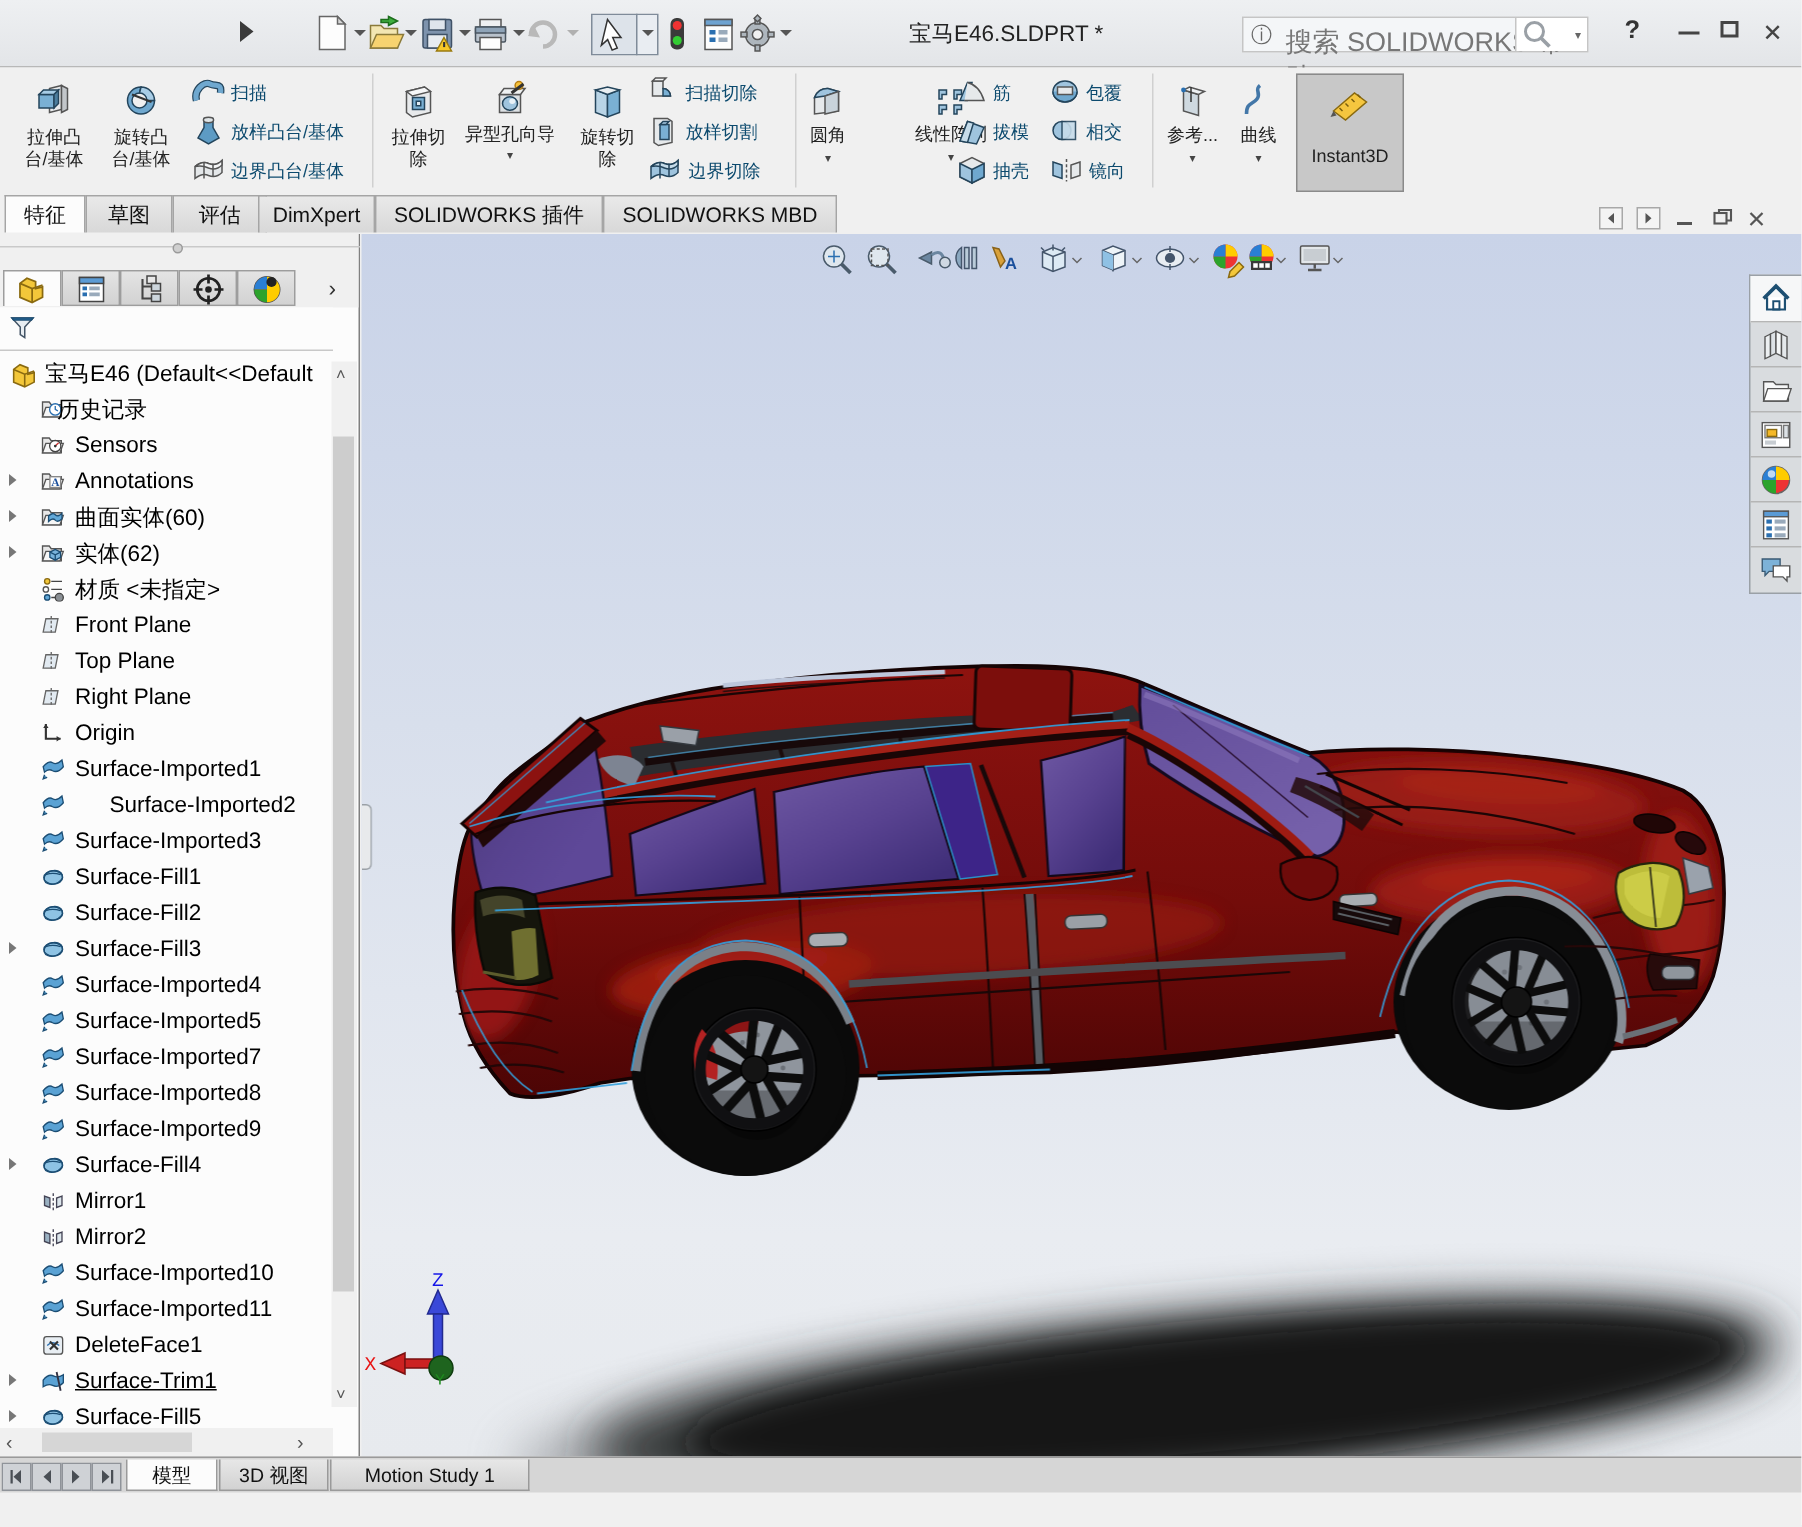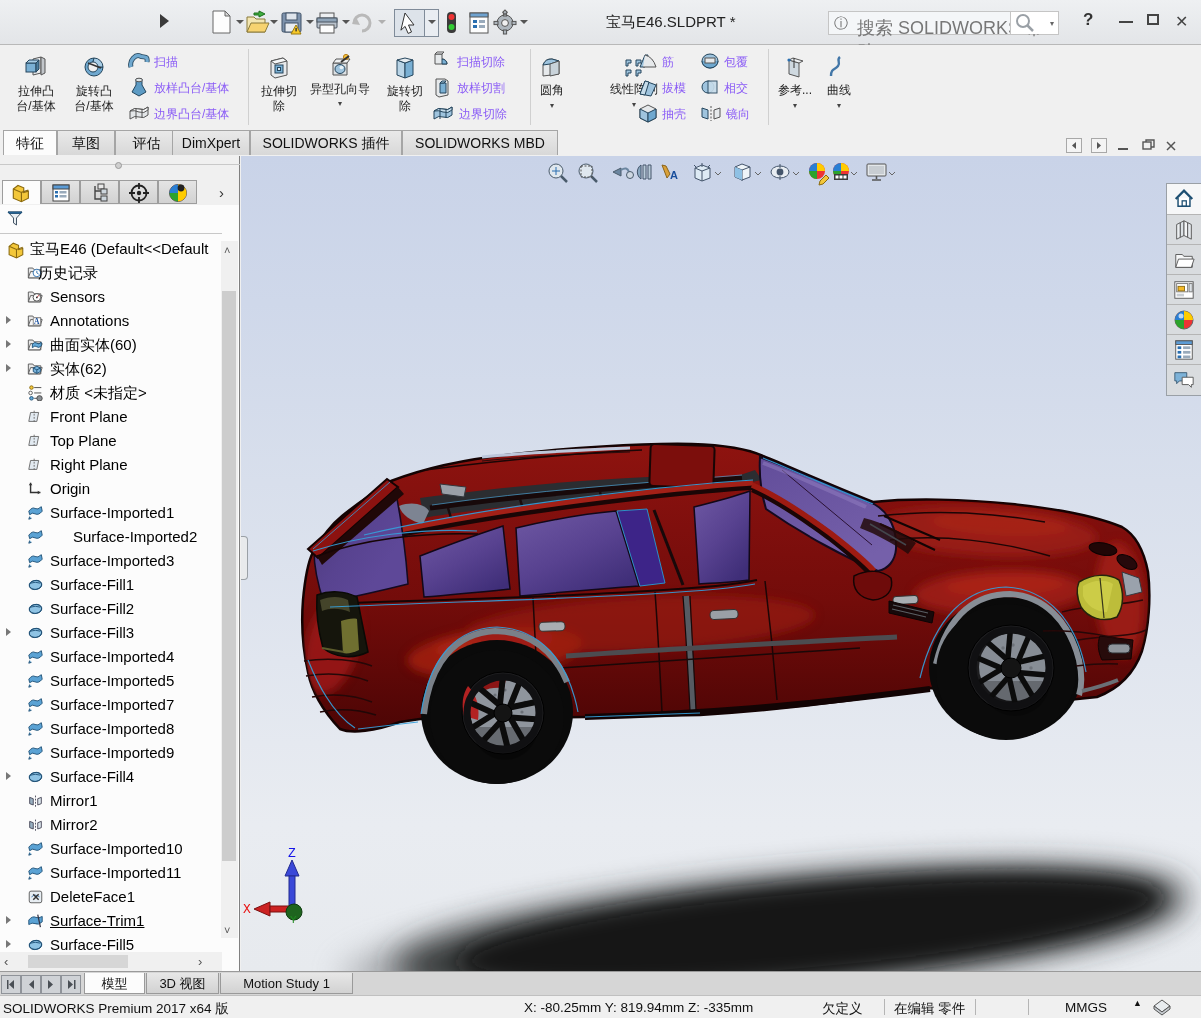--- a/index.html
+++ b/index.html
@@ -16,21 +16,21 @@
   border:1px solid #9a9a9a; border-top:none; }
 .logotxt { position:absolute; left:37px; top:14px; font-size:15px; font-weight:bold; font-style:italic;
   color:#d6111e; letter-spacing:0.2px;}
 .logotxt .lt { font-weight:normal; }
 
 
 #ribbon { position:absolute; left:0; top:45px; width:1201px; height:85px; background:#f0f0f0; }
 .rsep { position:absolute; top:4px; width:1px; height:76px; background:#d0d0d0; }
 .bigbtn { position:absolute; top:2px; text-align:center; font-size:12px; color:#222; }
 .bigbtn .cap { line-height:15px; }
-.stk { position:absolute; font-size:12px; color:#8b5cf6; white-space:nowrap; }
+.stk { position:absolute; font-size:12px; color:#0c4a6e; white-space:nowrap; }
 .dd { color:#444; font-size:8px; }
 
 
 #tabrow { position:absolute; left:0; top:130px; width:1201px; height:26px; background:#f0f0f0; }
 .ctab { position:absolute; top:0; height:25px; line-height:24px; text-align:center; font-size:14px; color:#111;
   background:linear-gradient(180deg,#e9e9e9,#d8d8d8); border:1px solid #a5a5a5; border-bottom:none;}
 .ctab.active { background:#fcfcfc; border-bottom:none; }
 
 
 #main { position:absolute; left:0; top:156px; width:1201px; height:815px; }
@@ -313,20 +313,33 @@
       <div class="dd" style="margin-top:3px;">▾</div>
     </div>
     <div class="bigbtn" style="left:818px;width:42px;">
       <svg width="22" height="24" viewBox="0 0 22 24" style="margin-top:9px;">
         <path d="M3 20 c0 -8 4 -6 7 -10 c3 -4 -2 -6 2 -9" fill="none" stroke="#4377a8" stroke-width="2.4"></path>
       </svg>
       <div class="cap">曲线</div>
       <div class="dd" style="margin-top:3px;">▾</div>
     </div>
 
+    <div style="position:absolute;left:864px;top:4px;width:72px;height:79px;background:#c8c8c8;border:1px solid #8a8a8a;text-align:center;">
+      <svg width="30" height="26" viewBox="0 0 30 26" style="margin-top:8px;">
+        <path d="M4 16 l14 -12 l8 6 l-14 12 z" fill="#f5c63f" stroke="#8a6a10"></path>
+        <g stroke="#7a5e0e">
+            <line x1="8" y1="14" x2="10" y2="16"></line>
+            <line x1="12" y1="11" x2="14" y2="13"></line>
+            <line x1="16" y1="8" x2="18" y2="10"></line>
+            <line x1="20" y1="5" x2="22" y2="7"></line>
+          </g>
+        <path d="M4 16 l-2 4 l4 -1 z" fill="#555"></path>
+      </svg>
+      <div style="font-size:12px;color:#222;margin-top:8px;">Instant3D</div>
+    </div>
   </div>
 
   <div id="tabrow">
     <div class="ctab active" style="left:3px;width:54px;">特征</div>
     <div class="ctab" style="left:57px;width:58px;">草图</div>
     <div class="ctab" style="left:115px;width:63px;">评估</div>
     <div class="ctab" style="left:172px;width:78px;">DimXpert</div>
     <div class="ctab" style="left:250px;width:152px;">SOLIDWORKS 插件</div>
     <div class="ctab" style="left:402px;width:156px;">SOLIDWORKS MBD</div>
     <svg style="position:absolute;left:1066px;top:8px;" width="130" height="16" viewBox="0 0 130 16">
@@ -1040,29 +1053,14 @@
         <path d="M47 5 l5 4.5 l-5 4.5 z"></path>
         <path d="M67 5 l5 4.5 l-5 4.5 z"></path>
           <rect x="73" y="5" width="1.5" height="9"></rect>
       </g>
     </svg>
     <div class="btab active" style="left:84px;width:61px;">模型</div>
     <div class="btab" style="left:146px;width:73px;">3D 视图</div>
     <div class="btab" style="left:220px;width:133px;">Motion Study 1</div>
   </div>
 
-  <div id="statusbar">
-    <span style="position:absolute;left:3px;top:4px;">SOLIDWORKS Premium 2017 x64 版</span>
-    <span style="position:absolute;left:524px;top:4px;">X: -80.25mm Y: 819.94mm Z: -335mm</span>
-    <span style="position:absolute;left:822px;top:4px;">欠定义</span>
-    <span style="position:absolute;left:894px;top:4px;">在编辑 零件</span>
-    <span style="position:absolute;left:1065px;top:4px;">MMGS</span>
-    <span style="position:absolute;left:1133px;top:2px;font-size:9px;">▲</span>
-    <div style="position:absolute;left:884px;top:3px;width:1px;height:16px;background:#b5b5b5;"></div>
-    <div style="position:absolute;left:975px;top:3px;width:1px;height:16px;background:#b5b5b5;"></div>
-    <div style="position:absolute;left:1028px;top:3px;width:1px;height:16px;background:#b5b5b5;"></div>
-    <svg style="position:absolute;left:1152px;top:2px;" width="20" height="18" viewBox="0 0 20 18">
-      <path d="M2 8 l8 -6 l8 6 l-8 6 z" fill="#e8ecef" stroke="#555"></path>
-      <path d="M2 8 v3 l8 6 l8 -6 v-3 l-8 6 z" fill="#c8cdd2" stroke="#555"></path>
-    </svg>
-  </div>
 
 </div>
 
 </body></html>

